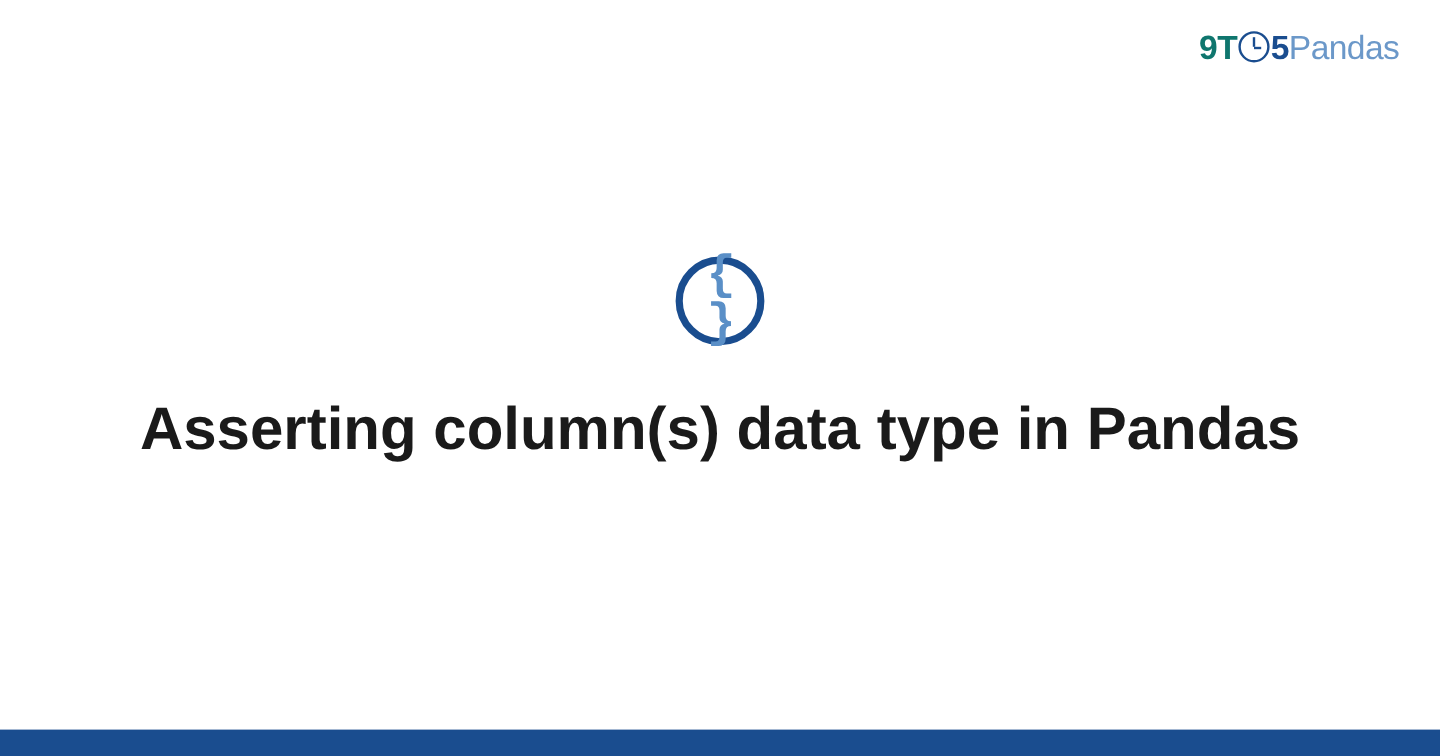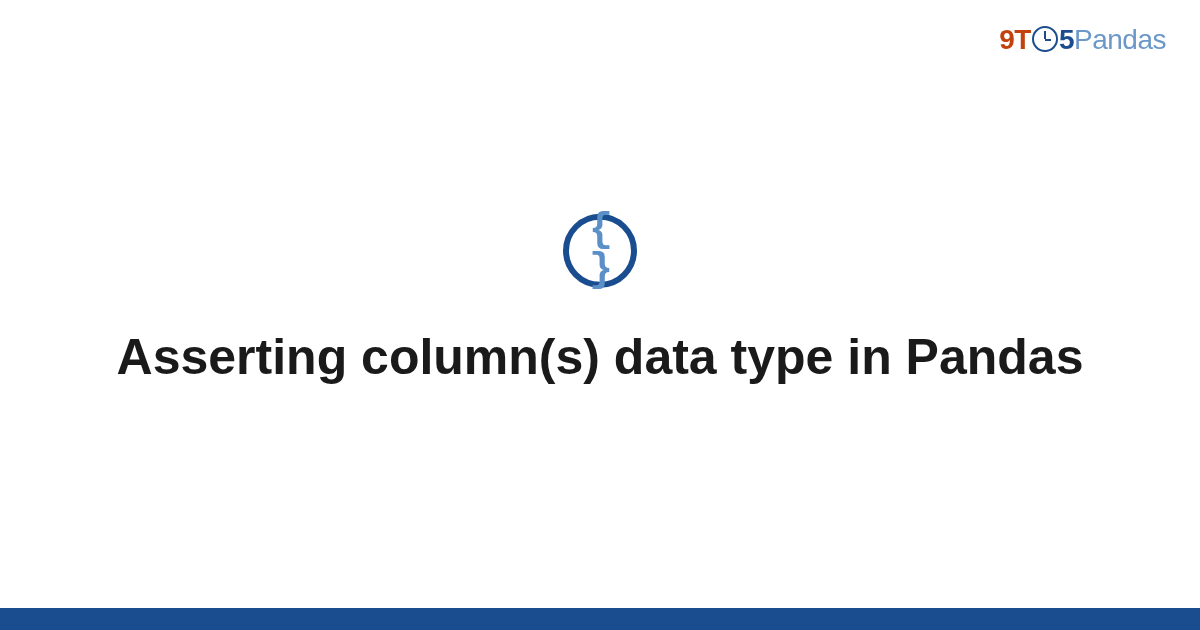--- a/index.html
+++ b/index.html
@@ -17,21 +17,21 @@
     }
     .logo {
       position: absolute;
       top: 24px;
       right: 34px;
       font-size: 28px;
       font-weight: 600;
       letter-spacing: -0.5px;
     }
     .logo-9t {
-      color: #c2410c;
+      color: #0f766e;
     }
     .logo-clock {
       display: inline-flex;
       align-items: center;
       justify-content: center;
       width: 26px;
       height: 26px;
       border: 2.5px solid #1a4d8f;
       border-radius: 50%;
       position: relative;

